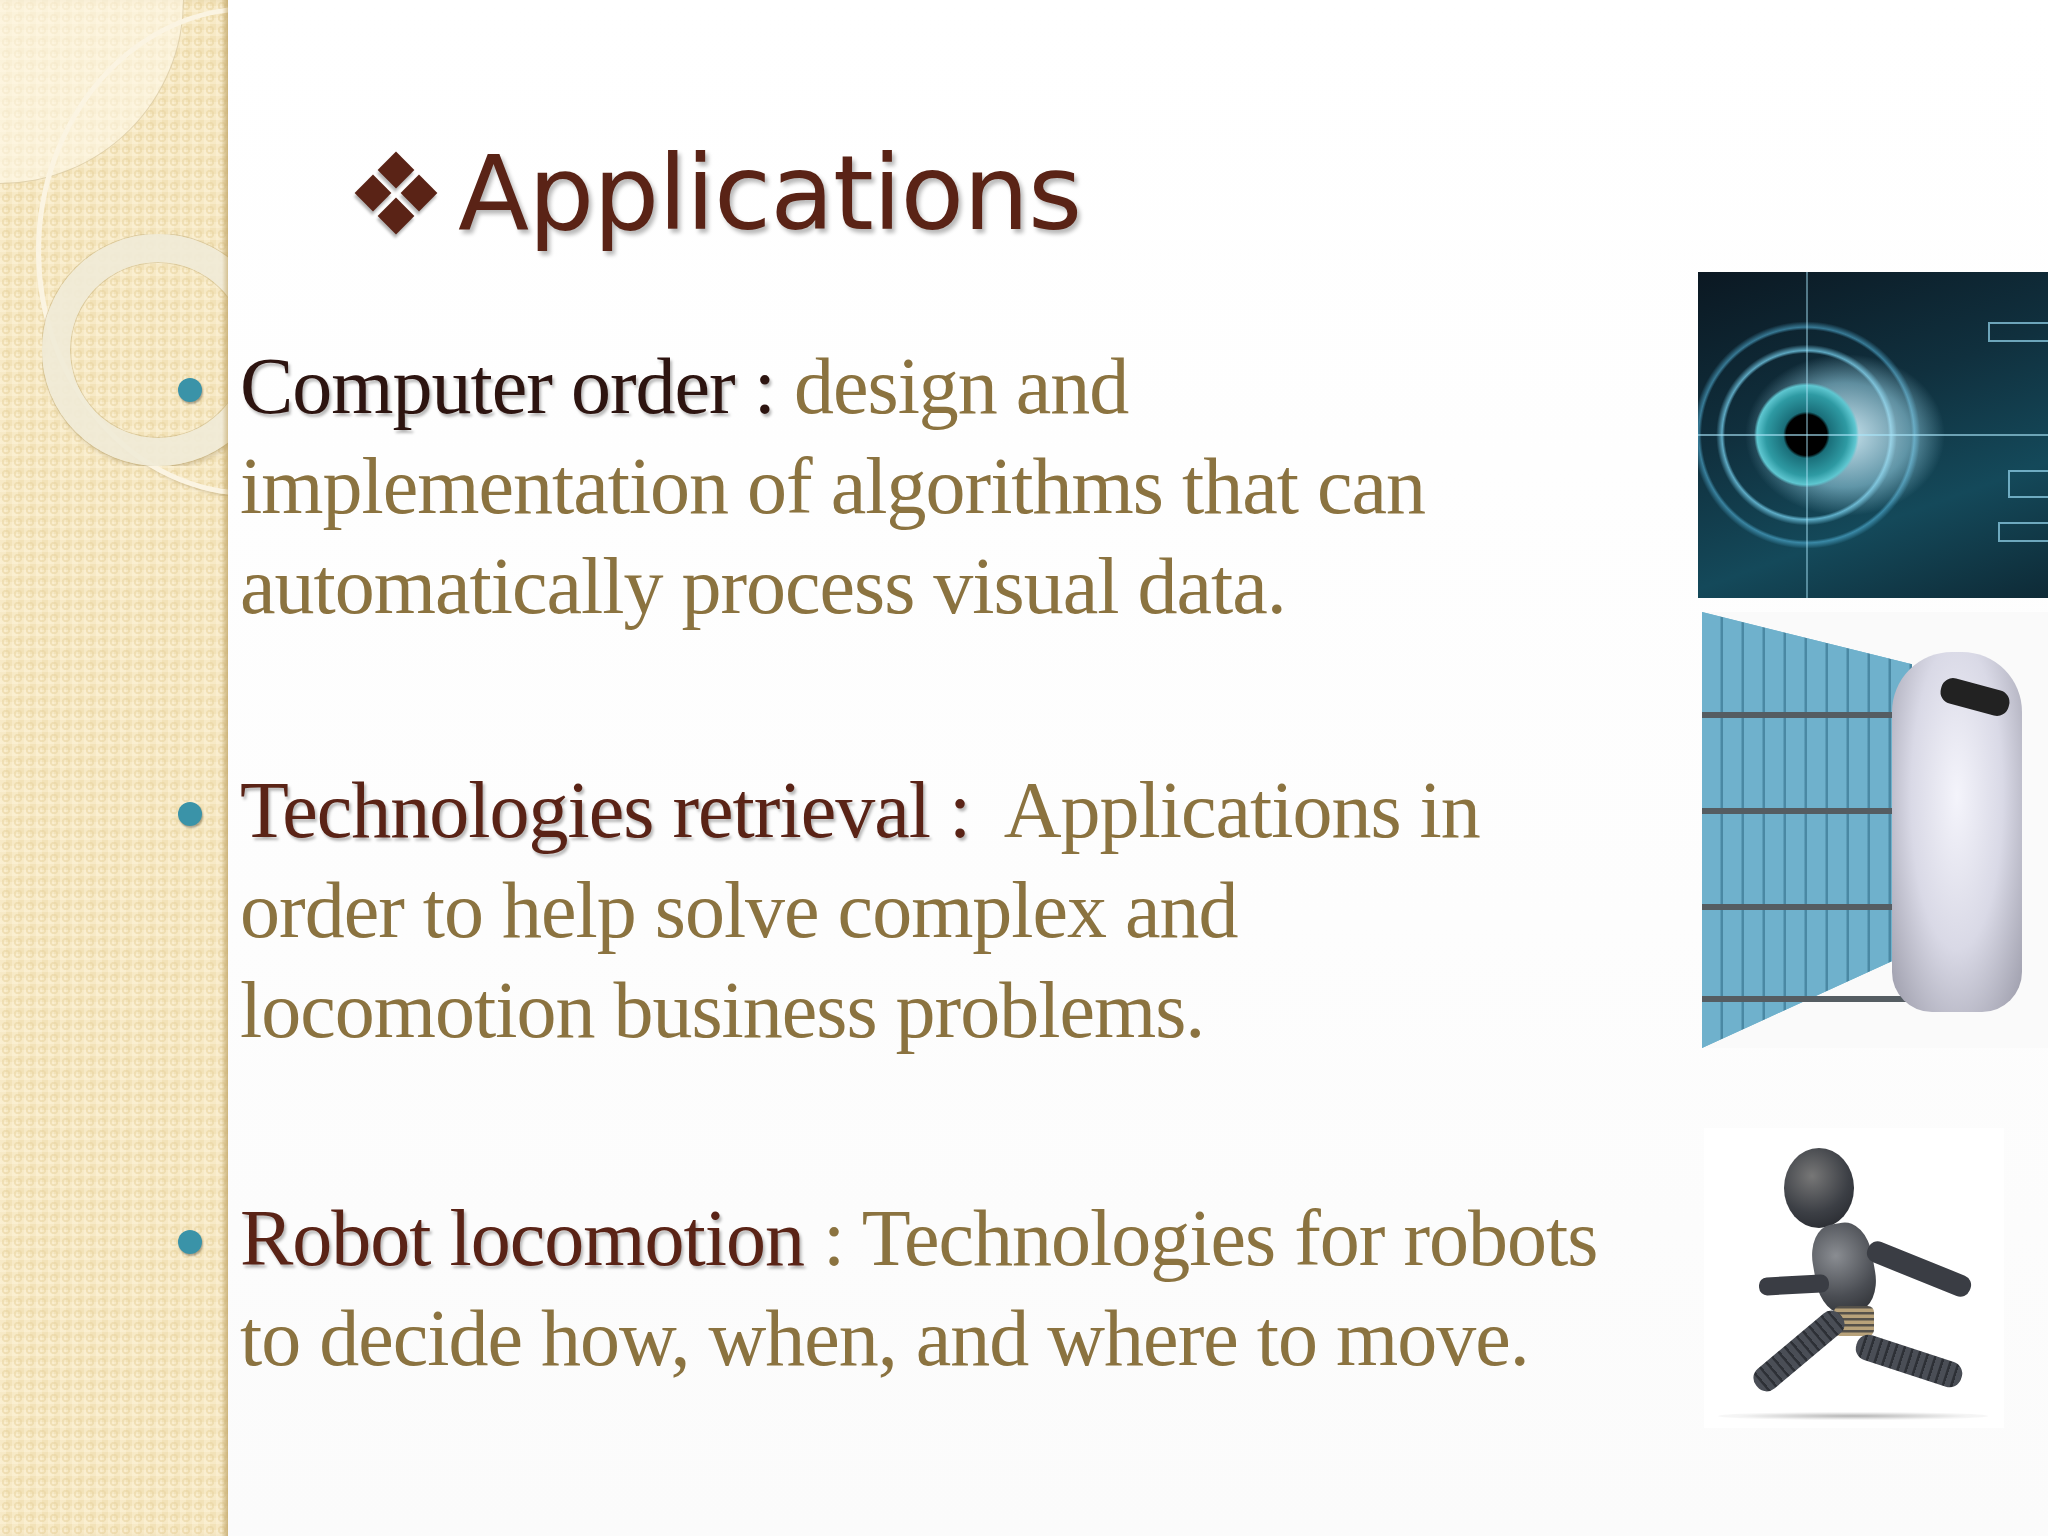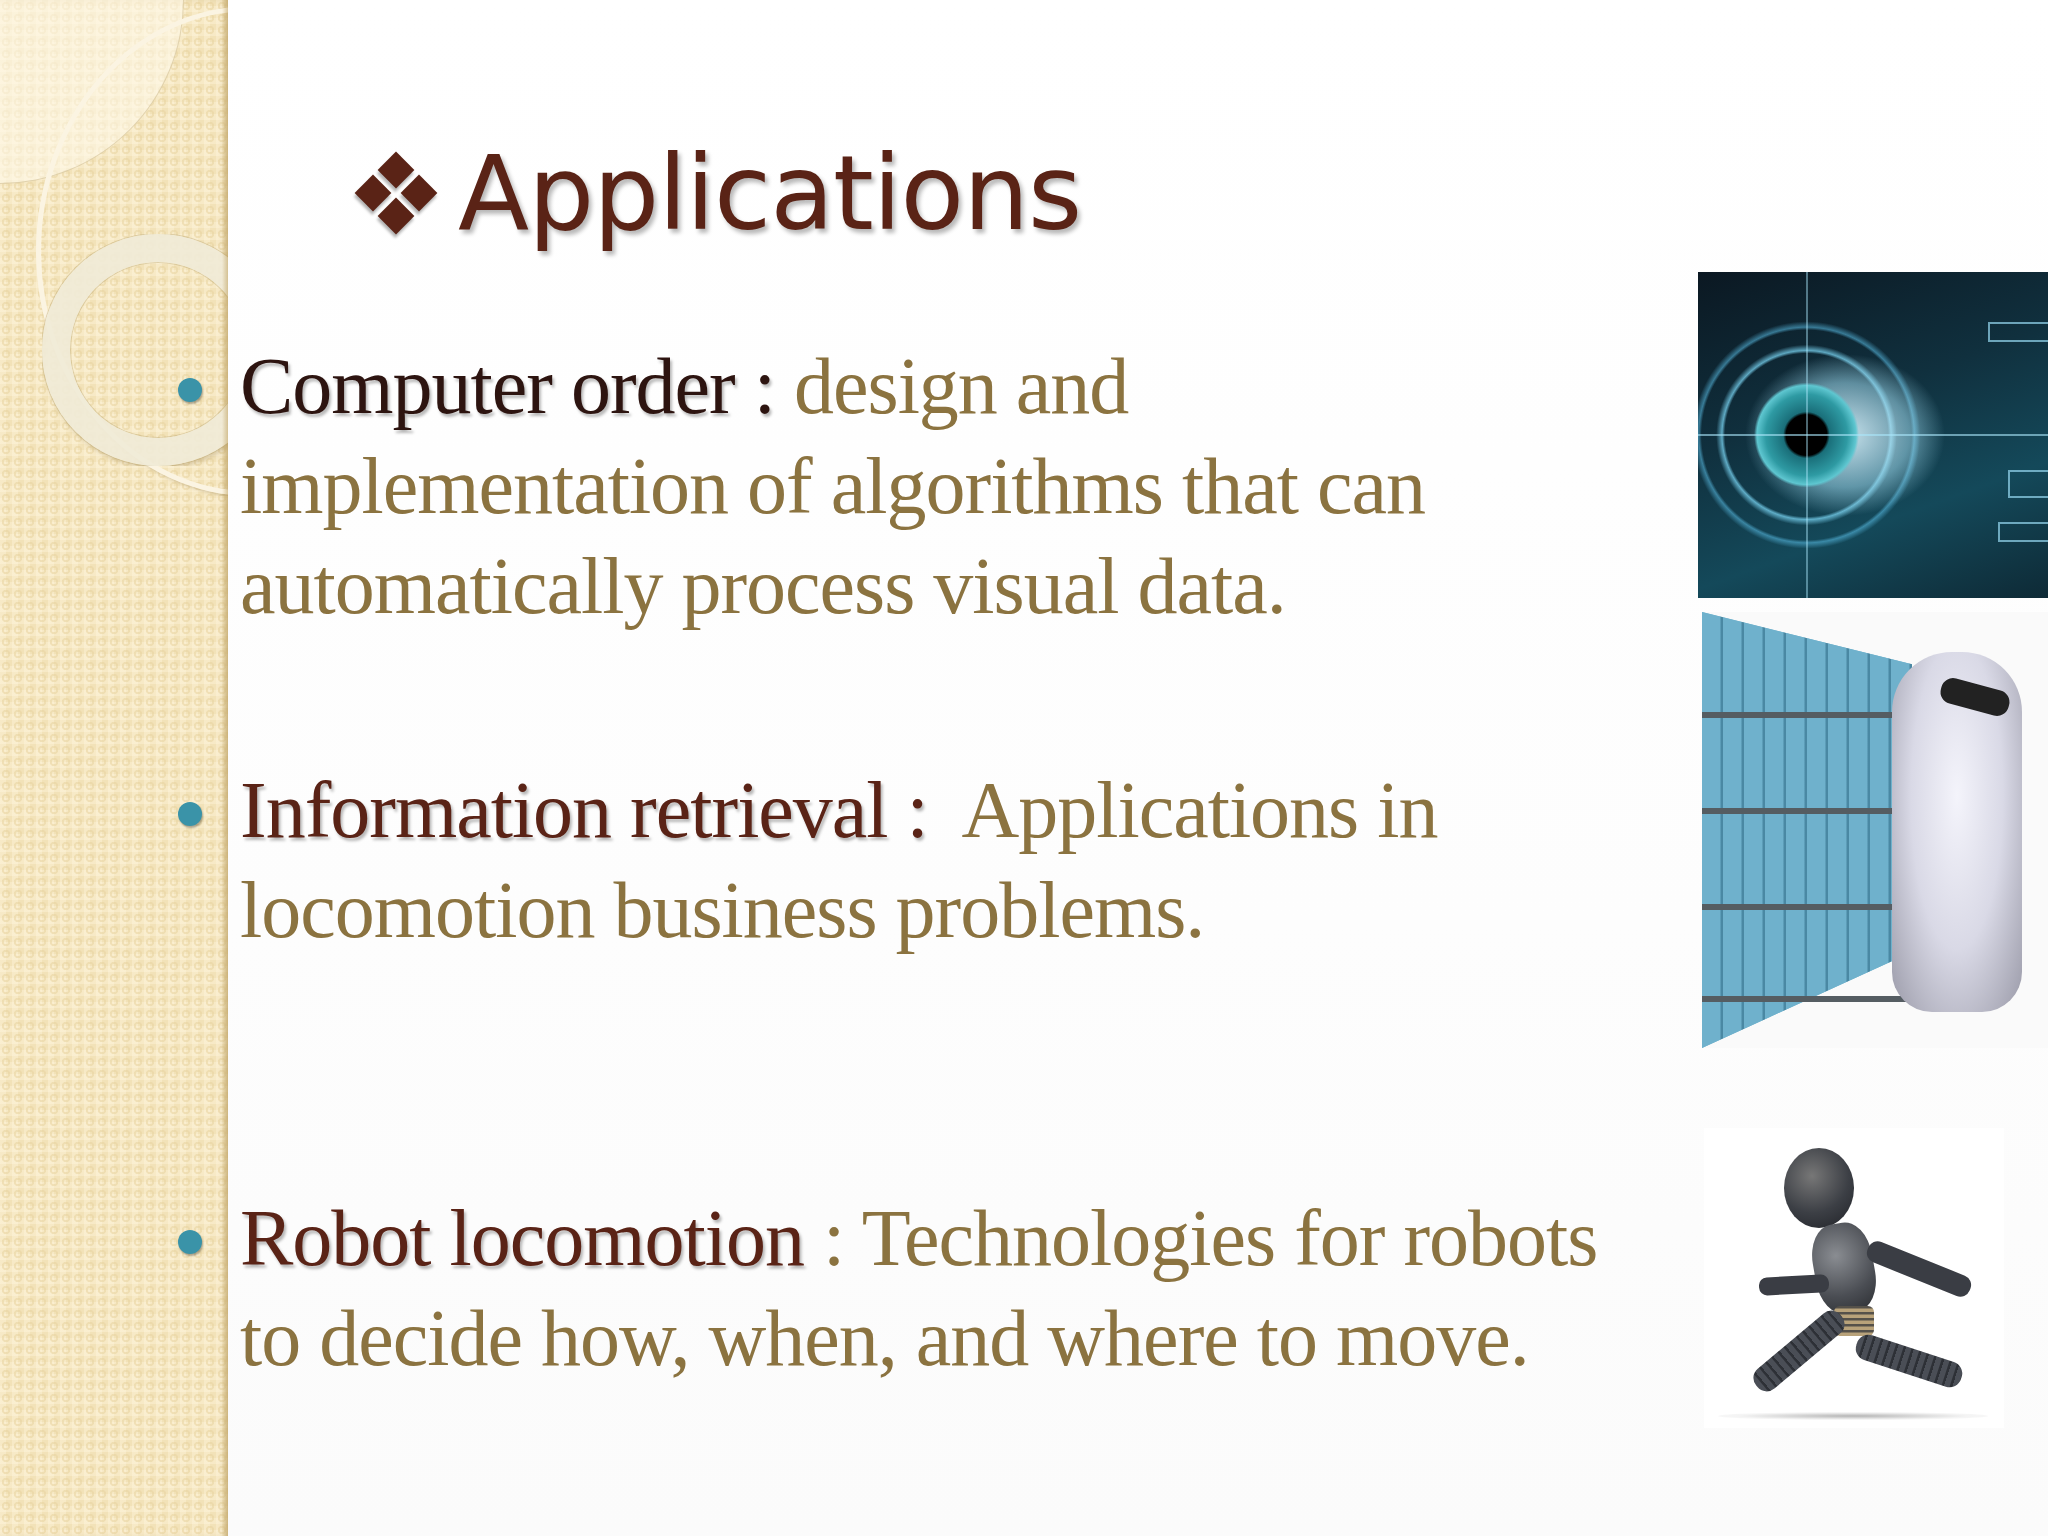--- a/index.html
+++ b/index.html
@@ -152,21 +152,22 @@
 
 <div class="bullet-block" id="b1">
   <span class="bullet-dot"></span>
   <span class="line"><span class="term">Computer order</span><span class="term"> :</span><span> design and</span></span>
   <span class="line">implementation of algorithms that can</span>
   <span class="line">automatically process visual data.</span>
 </div>
 
 <div class="bullet-block" id="b2">
   <span class="bullet-dot"></span>
-  <span class="line"><span class="term brown">Information retrieval</span><span class="term brown"> :</span><span style="white-space:pre">  Applications in</span></span>
+  <span class="line"><span class="term brown">Technologies retrieval</span><span class="term brown"> :</span><span style="white-space:pre">  Applications in</span></span>
+  <span class="line">order to help solve complex and</span>
   <span class="line">locomotion business problems.</span>
 </div>
 
 <div class="bullet-block" id="b3">
   <span class="bullet-dot"></span>
   <span class="line"><span class="term brown">Robot locomotion</span><span> :</span><span> Technologies for robots</span></span>
   <span class="line">to decide how, when, and where to move.</span>
 </div>
 
 <div class="img img-eye" title="Eye with digital scanning overlay">

